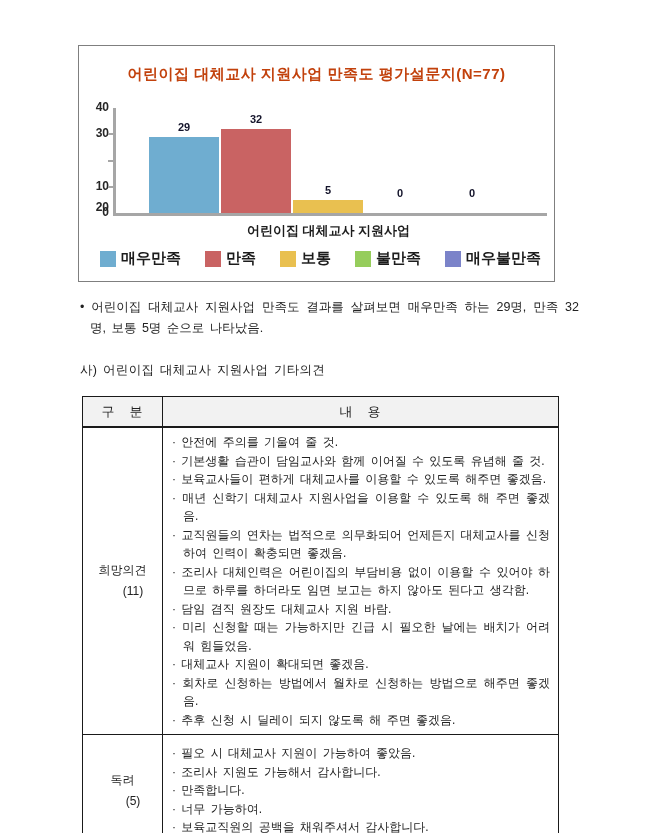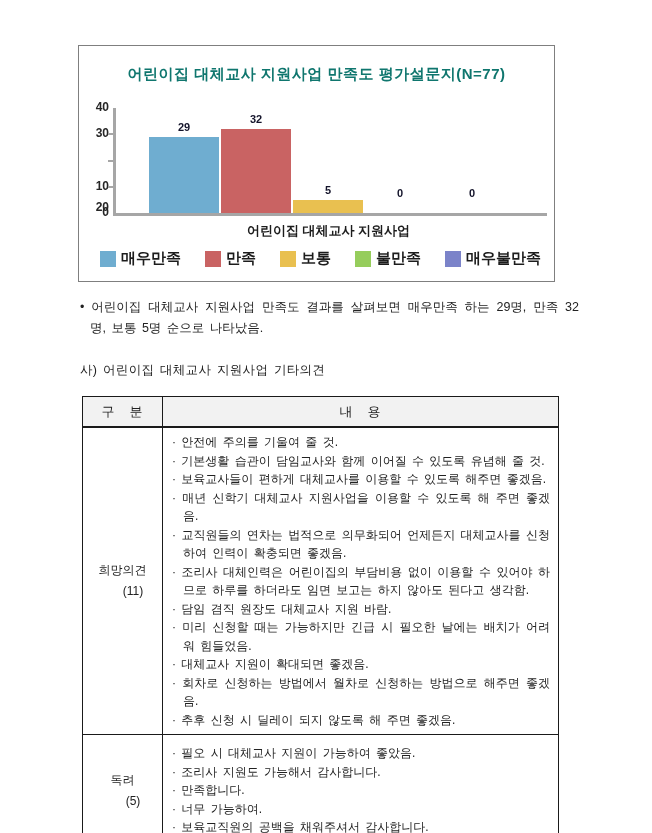--- a/index.html
+++ b/index.html
@@ -2,21 +2,21 @@
 <html><head>
 <meta charset="utf-8">
 <style>
   html,body{margin:0;padding:0;background:#fff;}
   .page{position:relative;width:652px;height:833px;background:#fff;
         font-family:"Liberation Sans","DejaVu Sans",sans-serif;color:#1c1c1c;overflow:hidden;}
   .content{position:absolute;left:78px;top:45px;width:480px;}
 
   
   .chart-box{position:relative;width:475px;height:235px;border:1px solid #7f7f7f;background:#fff;}
-  .chart-title{margin-top:19px;text-align:center;font-size:15px;font-weight:bold;color:#0f766e;letter-spacing:0.5px;}
+  .chart-title{margin-top:19px;text-align:center;font-size:15px;font-weight:bold;color:#c2410c;letter-spacing:0.5px;}
   .plot{position:absolute;left:34px;top:62px;width:431px;height:105px;
         border-left:3px solid #a6a6a6;border-bottom:3px solid #a6a6a6;}
   .ytick-label{position:absolute;left:-33px;width:26px;text-align:right;font-size:12px;font-weight:bold;color:#262626;}
   .ytick-mark{position:absolute;left:-8px;width:5px;height:2px;background:#a6a6a6;}
   .bar{position:absolute;bottom:0;}
   .bar-label{position:absolute;width:44px;text-align:center;font-size:11px;font-weight:bold;color:#14142b;}
   .x-axis-label{position:absolute;left:34px;top:176px;width:431px;text-align:center;
                 font-size:13px;font-weight:bold;color:#1c1c1c;}
   .chart-legend{position:absolute;left:21px;right:13px;bottom:13px;display:flex;justify-content:space-between;align-items:center;}
   .legend-item{display:flex;align-items:center;}

